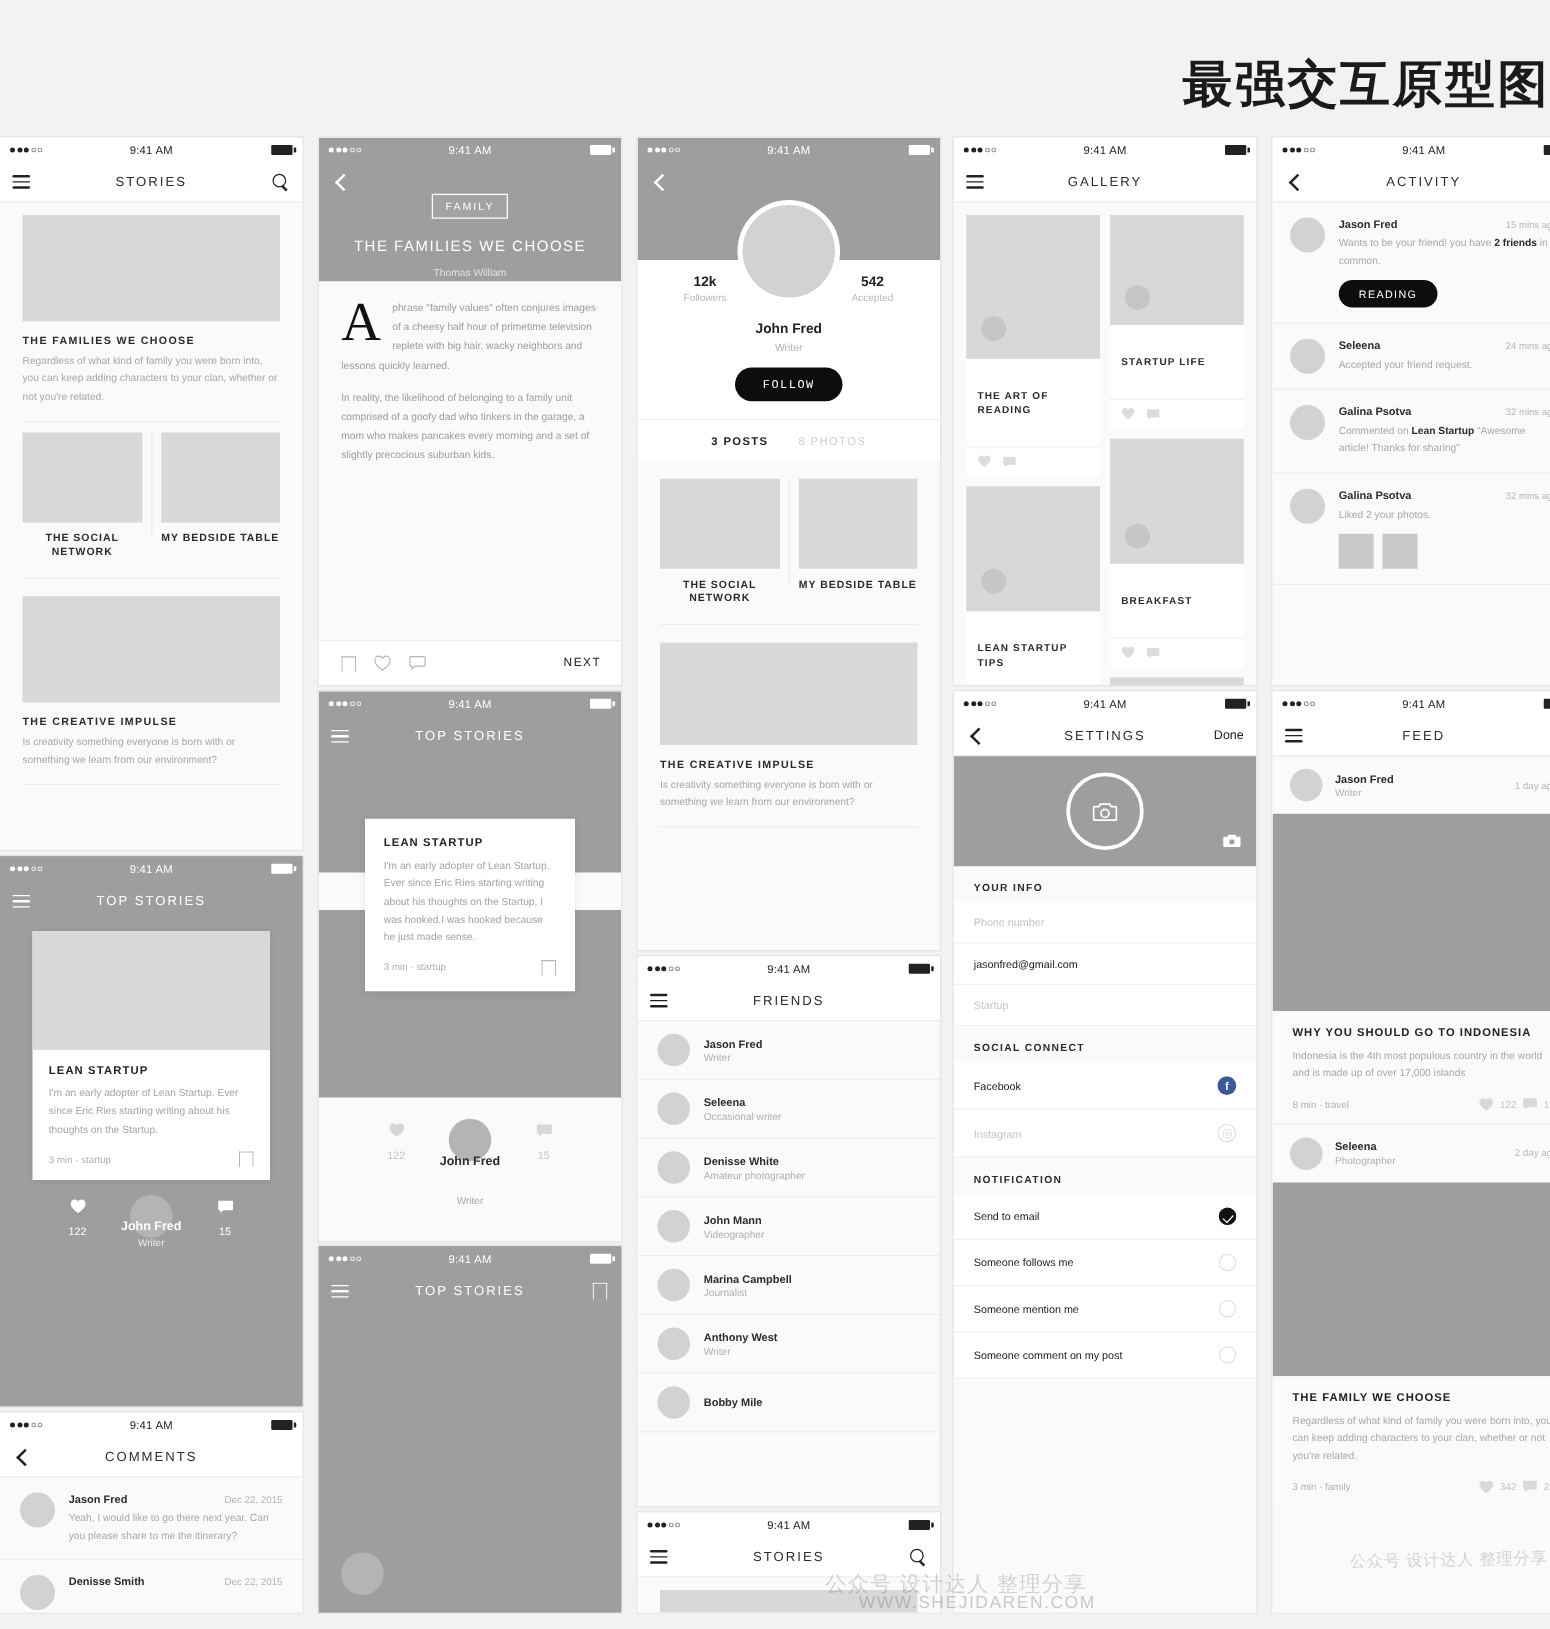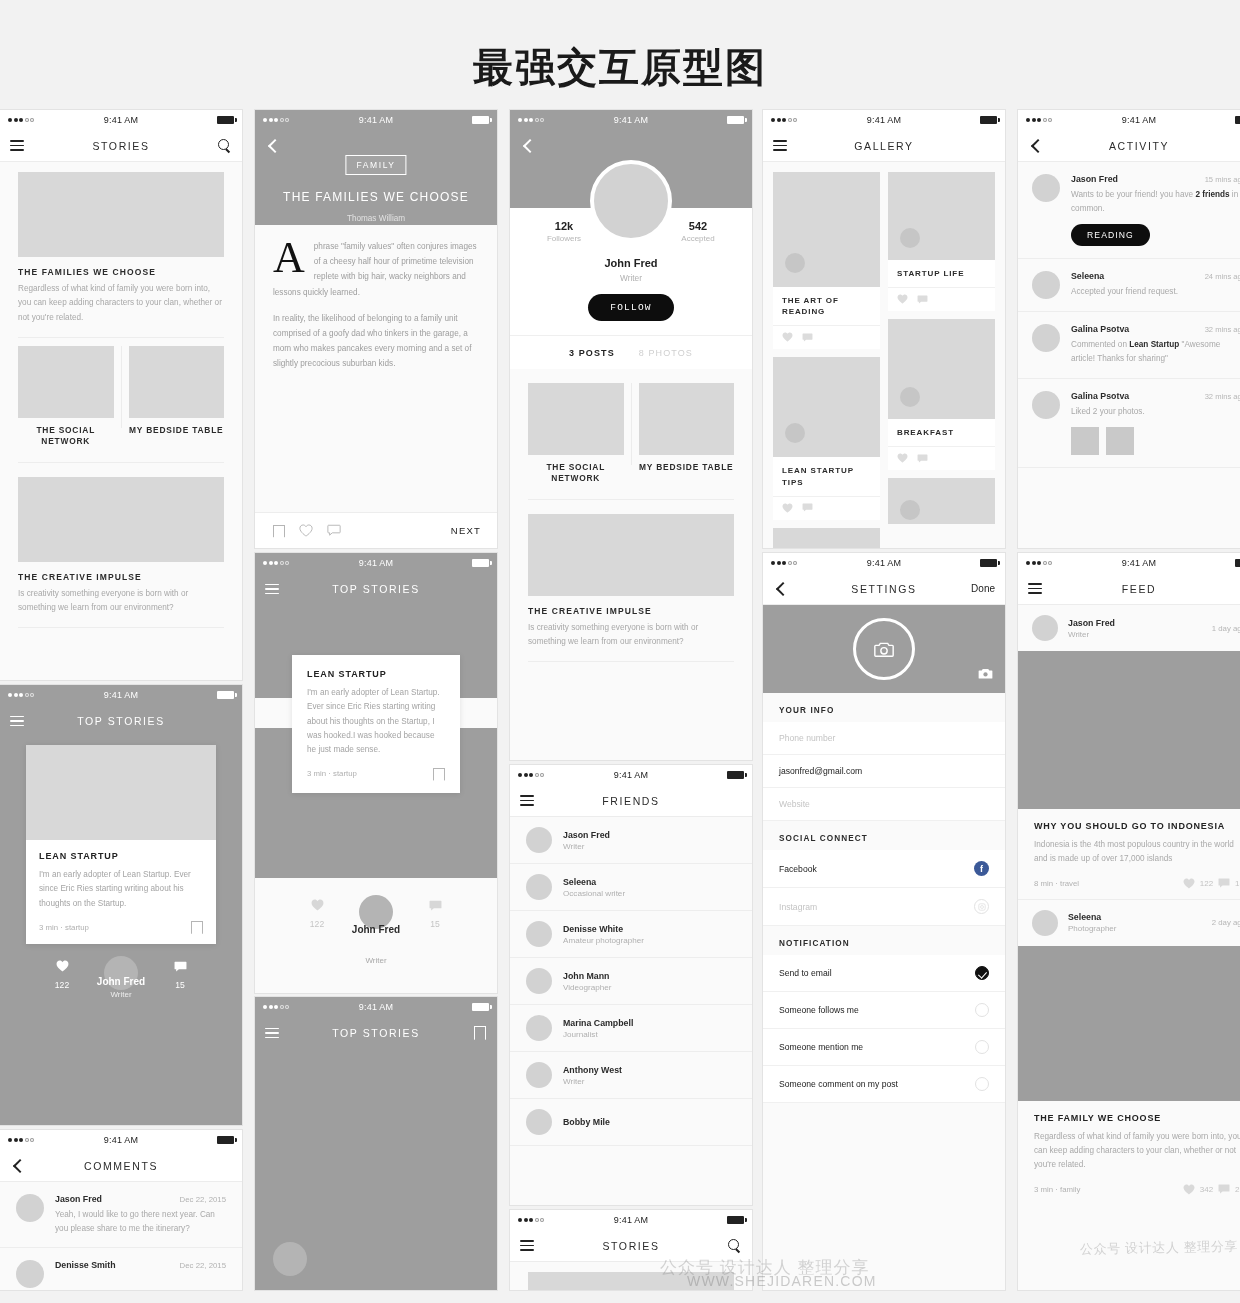--- a/index.html
+++ b/index.html
@@ -5,21 +5,21 @@
   * { box-sizing: border-box; margin: 0; padding: 0; }
   html, body {
     width: 1240px; height: 1303px;
     background: #f2f2f2;
     font-family: "Liberation Sans", sans-serif;
     overflow: hidden;
   }
   .page { position: relative; width: 1240px; height: 1303px; background: #f2f2f2; }
 
   .page-title {
-    text-align: center;
+    text-align: right;
     font-size: 40px;
     font-weight: bold;
     color: #1a1a1a;
     letter-spacing: 2px;
     padding-top: 40px;
     height: 110px;
   }
 
   .board { position: relative; width: 1240px; height: 1180px; }
 
@@ -159,21 +159,21 @@
   .pf-tabs { background:#fff; border-top:1px solid #efefef; height:34px; display:flex; align-items:center; justify-content:center; gap:24px; }
   .pf-tab { font-size:9px; letter-spacing:1.1px; color:#cfcfcf; }
   .pf-tab.active { color:#222; font-weight:bold; }
 
   
   .gal { display:flex; gap:8px; padding:10px; background:#fafafa; }
   .gal-col { flex:1; display:flex; flex-direction:column; gap:8px; }
   .gcard { background:#fff; }
   .gcard .img { background:#d8d8d8; position:relative; }
   .gdot { position:absolute; border-radius:50%; background:#c6c6c6; }
-  .gcard .t { font-size:8px; letter-spacing:.9px; font-weight:bold; color:#2b2b2b; padding:8px 9px; line-height:1.4; border-bottom:1px solid #f0f0f0;}
+  .gcard .t { font-size:8px; letter-spacing:.9px; font-weight:bold; color:#2b2b2b; padding:24px 9px; line-height:1.4; border-bottom:1px solid #f0f0f0;}
   .gcard .a { display:flex; gap:9px; padding:6px 9px 7px; align-items:center; }
 
   
   .fr-row { display:flex; align-items:center; gap:11px; padding:10px 16px; background:#fafafa; border-bottom:1px solid #ededed; }
   .fr-name { font-size:8.8px; font-weight:bold; color:#2b2b2b; }
   .fr-role { font-size:8.1px; color:#b0b0b0; margin-top:2px; }
 
   
   .set-cover { height:88px; background:#9e9e9e; position:relative; }
   .set-ring { position:absolute; left:50%; top:50%; transform:translate(-50%,-50%); width:62px; height:62px; border:3px solid #fff; border-radius:50%;
@@ -772,21 +772,21 @@
           <span class="set-camsm">
             <svg width="15" height="13" viewBox="0 0 24 20">
               <path d="M2 5h4l1.6-2.4h8.8L18 5h4a1 1 0 011 1v11a1 1 0 01-1 1H2a1 1 0 01-1-1V6a1 1 0 011-1z" fill="#fff"></path>
               <circle cx="12" cy="11.5" r="3.4" fill="#9e9e9e"></circle>
             </svg>
           </span>
         </div>
         <div class="set-sect">YOUR INFO</div>
         <div class="set-field empty">Phone number</div>
         <div class="set-field">jasonfred@gmail.com</div>
-        <div class="set-field empty">Website</div>
+        <div class="set-field empty">Startup</div>
         <div class="set-sect">SOCIAL CONNECT</div>
         <div class="set-row">
           <span>Facebook</span>
           <span class="soc" style="background:#3b5998">f</span>
         </div>
         <div class="set-row muted">
           <span>Instagram</span>
           <span class="soc off">
             <svg width="8" height="8" viewBox="0 0 20 20">
                 <rect x="2" y="2" width="16" height="16" rx="4" fill="none" stroke="#e0e0e0" stroke-width="2"></rect>

